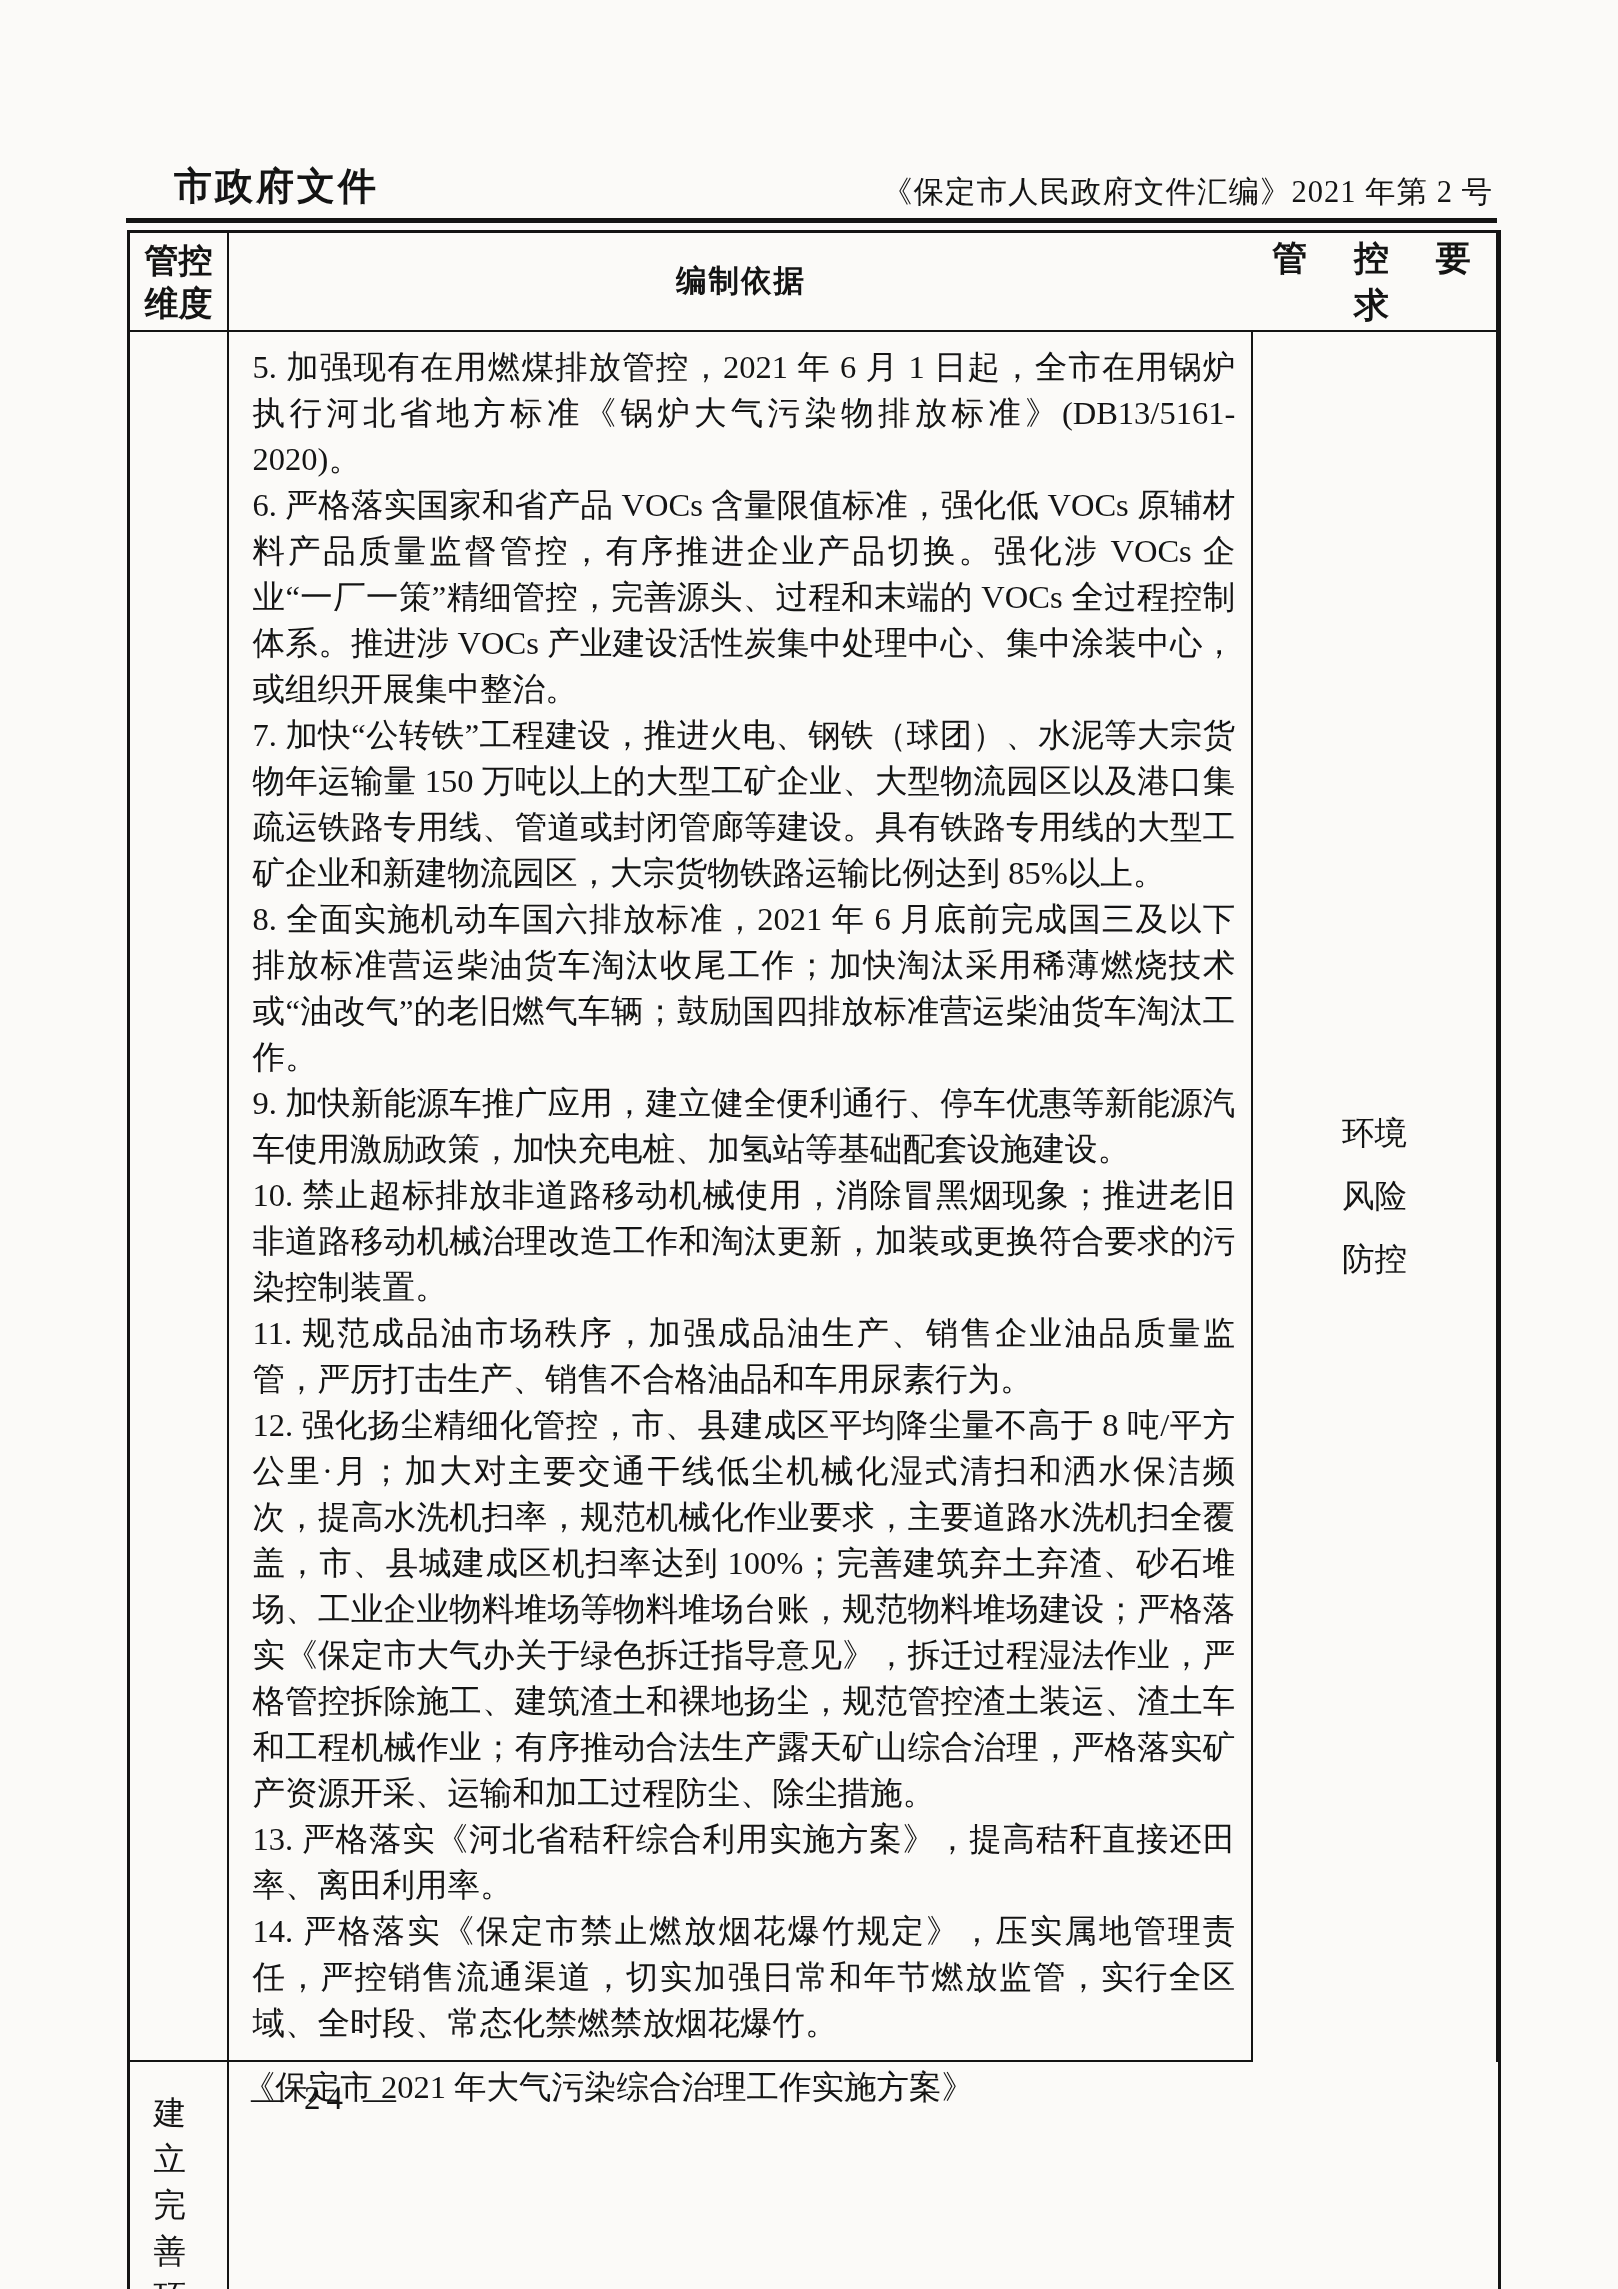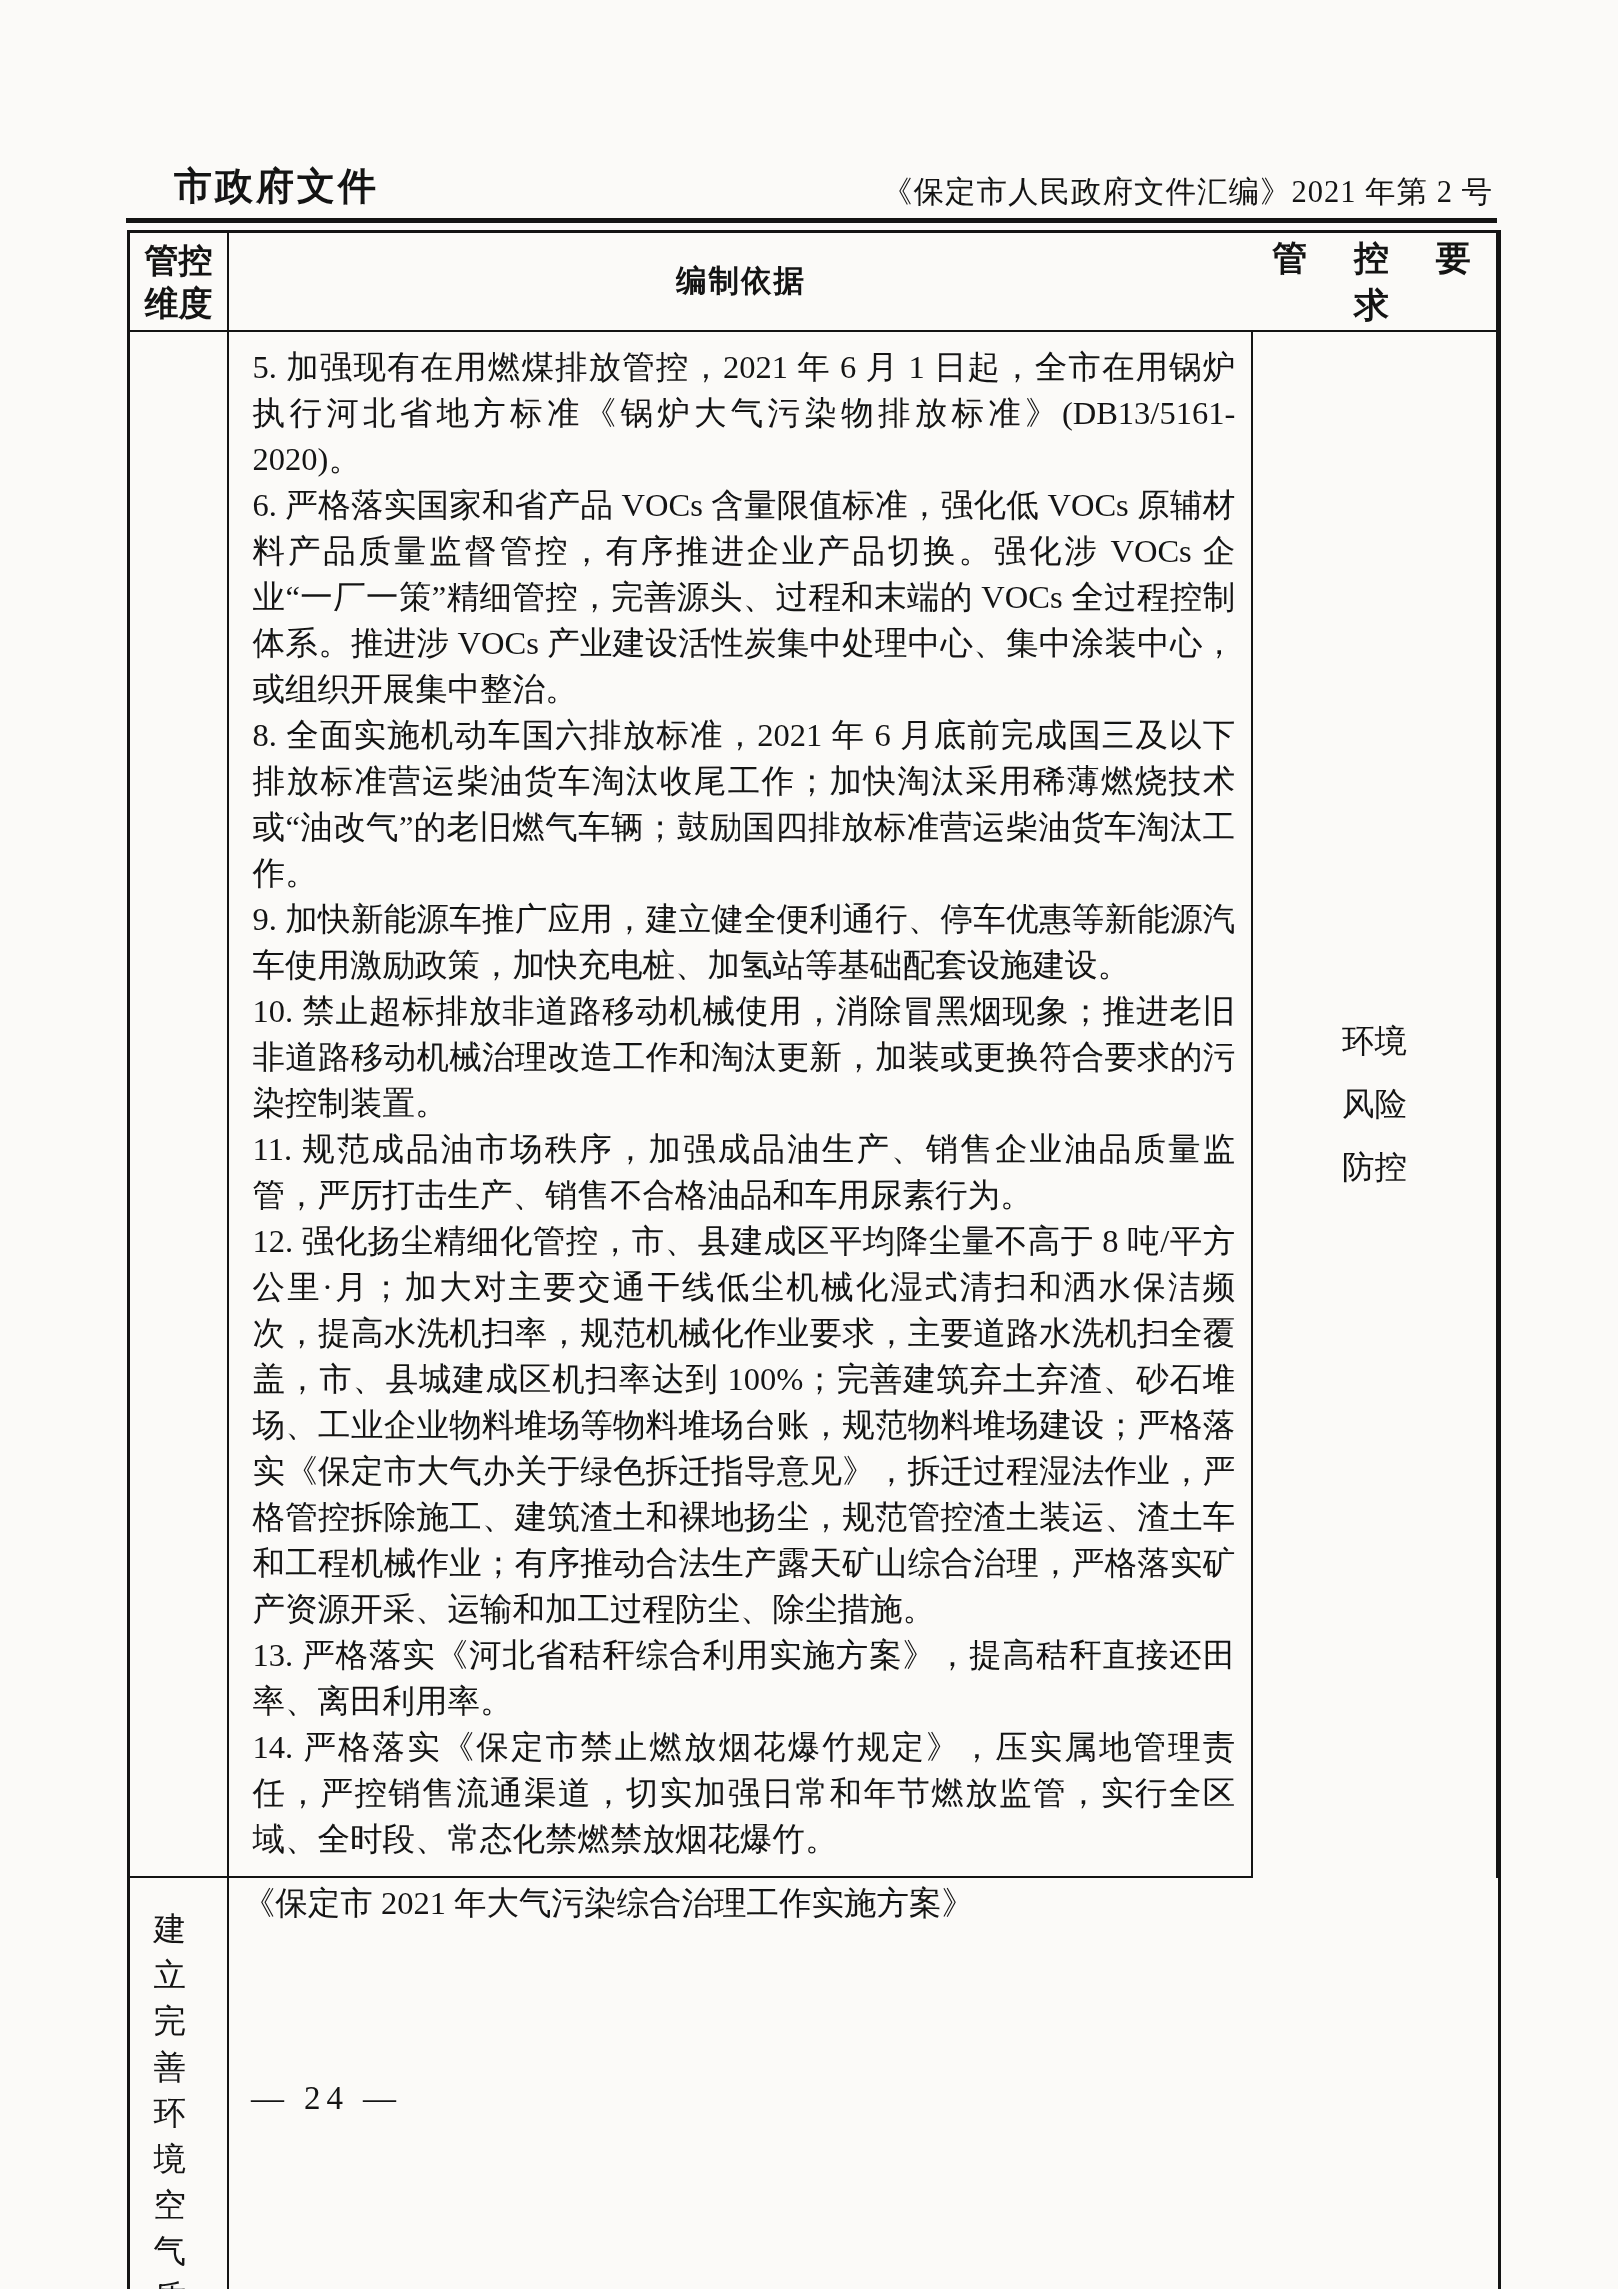--- a/index.html
+++ b/index.html
@@ -136,20 +136,21 @@
 
   <div class="cell th th-dimension">管控
 维度</div>
   <div class="cell th th-basis last-col">编制依据</div>
   <div class="cell th th-requirement">管　控　要　求</div>
 
   <div class="cell dim-cell"></div>
   <div class="cell req-cell">
       <p>5. 加强现有在用燃煤排放管控，2021 年 6 月 1 日起，全市在用锅炉执行河北省地方标准《锅炉大气污染物排放标准》(DB13/5161-2020)。</p>
       <p>6. 严格落实国家和省产品 VOCs 含量限值标准，强化低 VOCs 原辅材料产品质量监督管控，有序推进企业产品切换。强化涉 VOCs 企业“一厂一策”精细管控，完善源头、过程和末端的 VOCs 全过程控制体系。推进涉 VOCs 产业建设活性炭集中处理中心、集中涂装中心，或组织开展集中整治。</p>
+      <p>7. 加快“公转铁”工程建设，推进火电、钢铁（球团）、水泥等大宗货物年运输量 150 万吨以上的大型工矿企业、大型物流园区以及港口集疏运铁路专用线、管道或封闭管廊等建设。具有铁路专用线的大型工矿企业和新建物流园区，大宗货物铁路运输比例达到 85%以上。</p>
       <p>8. 全面实施机动车国六排放标准，2021 年 6 月底前完成国三及以下排放标准营运柴油货车淘汰收尾工作；加快淘汰采用稀薄燃烧技术或“油改气”的老旧燃气车辆；鼓励国四排放标准营运柴油货车淘汰工作。</p>
       <p>9. 加快新能源车推广应用，建立健全便利通行、停车优惠等新能源汽车使用激励政策，加快充电桩、加氢站等基础配套设施建设。</p>
       <p>10. 禁止超标排放非道路移动机械使用，消除冒黑烟现象；推进老旧非道路移动机械治理改造工作和淘汰更新，加装或更换符合要求的污染控制装置。</p>
       <p>11. 规范成品油市场秩序，加强成品油生产、销售企业油品质量监管，严厉打击生产、销售不合格油品和车用尿素行为。</p>
       <p>12. 强化扬尘精细化管控，市、县建成区平均降尘量不高于 8 吨/平方公里·月；加大对主要交通干线低尘机械化湿式清扫和洒水保洁频次，提高水洗机扫率，规范机械化作业要求，主要道路水洗机扫全覆盖，市、县城建成区机扫率达到 100%；完善建筑弃土弃渣、砂石堆场、工业企业物料堆场等物料堆场台账，规范物料堆场建设；严格落实《保定市大气办关于绿色拆迁指导意见》，拆迁过程湿法作业，严格管控拆除施工、建筑渣土和裸地扬尘，规范管控渣土装运、渣土车和工程机械作业；有序推动合法生产露天矿山综合治理，严格落实矿产资源开采、运输和加工过程防尘、除尘措施。</p>
       <p>13. 严格落实《河北省秸秆综合利用实施方案》，提高秸秆直接还田率、离田利用率。</p>
       <p>14. 严格落实《保定市禁止燃放烟花爆竹规定》，压实属地管理责任，严控销售流通渠道，切实加强日常和年节燃放监管，实行全区域、全时段、常态化禁燃禁放烟花爆竹。</p>
     </div>
 
   <div class="cell dim-cell last-row row2">环境

